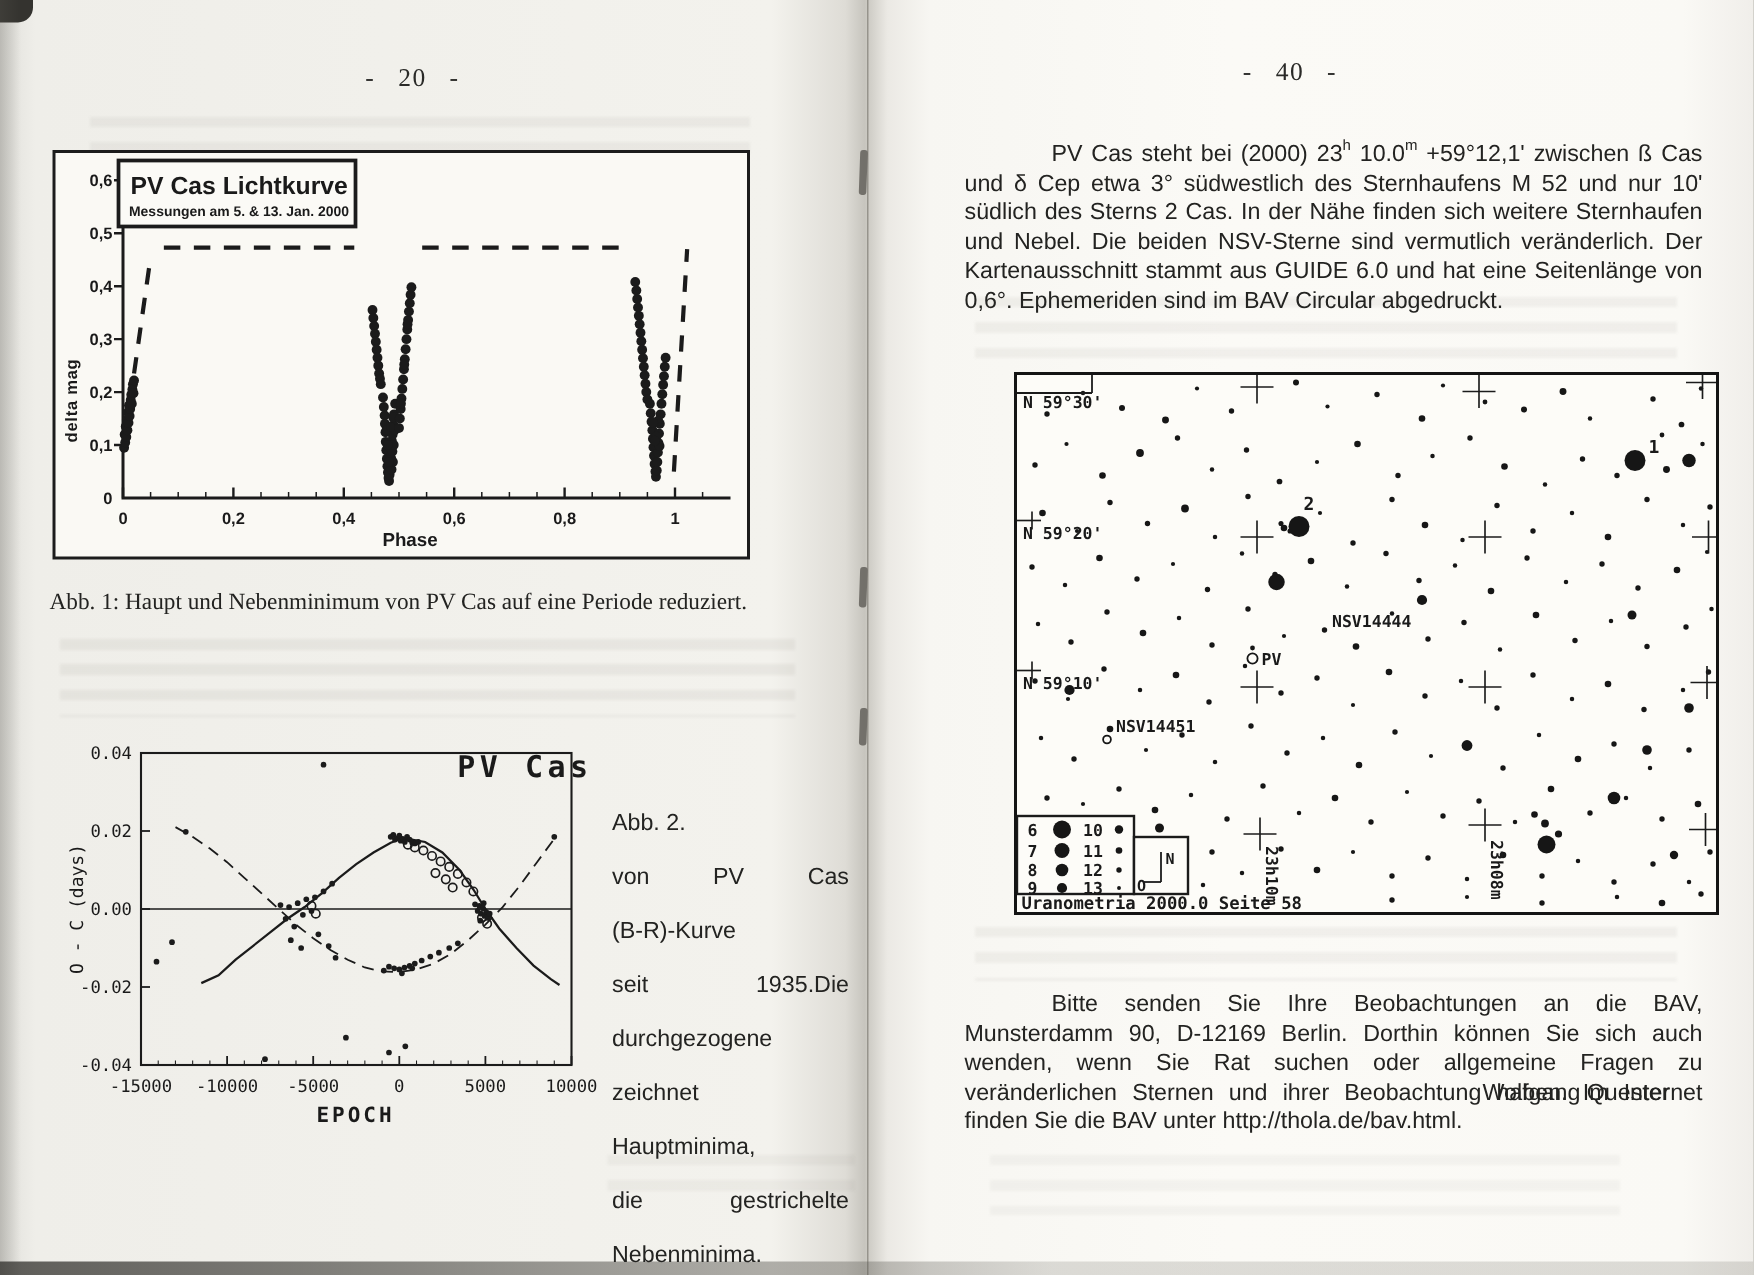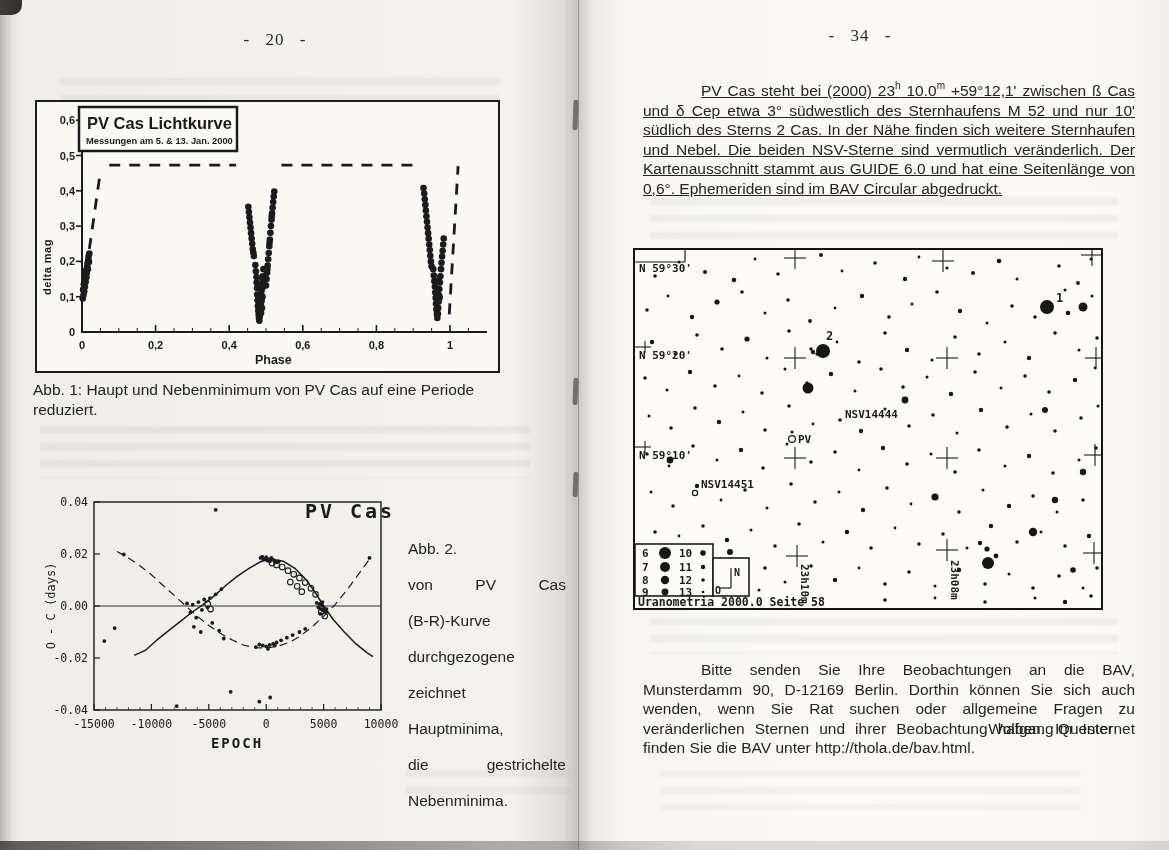--- a/index.html
+++ b/index.html
@@ -1,21 +1,21 @@
 <!DOCTYPE html>
 <html><head>
 <meta charset="utf-8">
 <style>
   html,body{margin:0;padding:0;background:#c9c8c2;}
   .scan{position:relative;width:1169px;height:850px;overflow:hidden;
     font-family:"Liberation Sans",sans-serif;color:#1f1f1f;
     background:linear-gradient(90deg,#e0dfda 0%,#efeee9 2%,#f1f0eb 22%,#f3f2ed 44%,
       #dedcd6 48.2%,#c7c5be 49.3%,#ebe9e4 50.6%,#f7f6f2 53%,#fbfaf6 70%,#faf9f5 96%,#f0eeea 100%);}
   .abs{position:absolute;}
-  .pageno{font-family:"Liberation Serif",serif;font-size:17px;letter-spacing:1px;word-spacing:10px;text-align:center;color:#2a2a28;}
+  .pageno{font-family:"Liberation Serif",serif;font-size:17px;letter-spacing:1px;word-spacing:10px;text-align:center;color:#2a2a28;margin-top:12px;}
   .body-text{font-size:15.5px;line-height:19.5px;text-align:justify;color:#232321;}
   .indent{text-indent:58px;}
   .sup{font-size:10px;vertical-align:7px;}
   .caption{font-size:15.5px;line-height:20px;color:#232321;white-space:normal;}
   .force-j .ln{text-align:justify;}
   .force-j .ln::after{content:"";display:inline-block;width:100%;height:0;}
   .force-j .ln:first-child{text-align:left;margin-top:48px;}
   .force-j{font-size:15.5px;line-height:18px;color:#232321;}
   .figframe{border:2px solid #1c1c1c;background:#faf9f4;}
   .mapframe{border:2px solid #141414;background:#fdfcf8;}
@@ -238,21 +238,21 @@
         <circle cx="405.088" cy="154.458" r="3.3" fill="#1b1b1b"></circle>
         <circle cx="405.64" cy="148.81" r="3.3" fill="#1b1b1b"></circle>
         <circle cx="406.192" cy="142.45600000000002" r="3.3" fill="#1b1b1b"></circle>
         <circle cx="406.74399999999997" cy="136.45499999999998" r="3.3" fill="#1b1b1b"></circle>
         <rect x="42" y="5" width="158" height="44" fill="#fbfaf6" stroke="#1b1b1b" stroke-width="2.5"></rect>
         <text x="50" y="27" class="c1title">PV Cas Lichtkurve</text>
         <text x="49" y="42" class="c1sub">Messungen am 5. &amp; 13. Jan. 2000</text>
       </svg>
   </div>
 
-  <div class="abs caption" style="left:33px;top:380px;width:505px;white-space:pre-line;"><div class="ln">Abb. 1: Haupt und Nebenminimum von PV Cas auf eine Periode reduziert.</div></div>
+  <div class="abs caption" style="left:33px;top:392px;width:505px;white-space:pre-line;font-family:Liberation Serif, serif;"><div class="ln">Abb. 1: Haupt und Nebenminimum von PV Cas auf eine Periode reduziert.</div></div>
 
   <svg id="svg-oc" class="abs" style="left:44px;top:482px;" width="356" height="278">
       <rect x="50" y="20" width="287" height="208" fill="none" stroke="#1b1b1b" stroke-width="1.4"></rect>
       <line x1="50" y1="124" x2="337" y2="124" stroke="#1b1b1b" stroke-width="0.9"></line>
       <line x1="50" y1="228" x2="50" y2="222" stroke="#1b1b1b" stroke-width="1.2"></line>
       <line x1="61.480000000000004" y1="228" x2="61.480000000000004" y2="225" stroke="#1b1b1b" stroke-width="0.7"></line>
       <line x1="72.96000000000001" y1="228" x2="72.96000000000001" y2="225" stroke="#1b1b1b" stroke-width="0.7"></line>
       <line x1="84.44" y1="228" x2="84.44" y2="225" stroke="#1b1b1b" stroke-width="0.7"></line>
       <line x1="95.92" y1="228" x2="95.92" y2="225" stroke="#1b1b1b" stroke-width="0.7"></line>
       <line x1="107.4" y1="228" x2="107.4" y2="222" stroke="#1b1b1b" stroke-width="1.2"></line>
@@ -375,34 +375,35 @@
       <circle cx="257.788" cy="109.7" r="2.8" fill="none" stroke="#1b1b1b" stroke-width="1.1"></circle>
       <text x="306" y="36" text-anchor="middle" class="c2title">PV Cas</text>
       <text x="193" y="266" text-anchor="middle" class="c2xlabel">EPOCH</text>
       <text x="11" y="124" text-anchor="middle" class="c2ylabel" transform="rotate(-90 11 124)">O - C (days)</text>
     </svg>
 
   <div class="abs force-j" style="left:408px;top:492px;width:158px;">
       <div class="ln">Abb. 2.</div>
       <div class="ln">von PV Cas</div>
       <div class="ln">(B-R)-Kurve</div>
+      <div class="ln">seit 1935.Die</div>
       <div class="ln">durchgezogene</div>
       <div class="ln">zeichnet</div>
       <div class="ln">Hauptminima,</div>
       <div class="ln">die gestrichelte</div>
       <div class="ln">Nebenminima.</div>
     </div>
 
-  <div class="abs pageno" style="left:790px;top:26px;width:140px;">- 34 -</div>
-
-  <div class="abs body-text indent" style="left:643px;top:76px;width:492px;text-decoration:underline;">
+  <div class="abs pageno" style="left:790px;top:26px;width:140px;">- 40 -</div>
+
+  <div class="abs body-text indent" style="left:643px;top:88px;width:492px;">
     <span>PV Cas steht bei (2000) 23</span><span class="sup">h</span><span> 10.0</span><span class="sup">m</span><span> +59°12,1' zwischen ß Cas und δ Cep etwa 3° südwestlich des Sternhaufens M 52 und nur 10' südlich des Sterns 2 Cas. In der Nähe finden sich weitere Sternhaufen und Nebel. Die beiden NSV-Sterne sind vermutlich veränderlich. Der Kartenausschnitt stammt aus GUIDE 6.0 und hat eine Seitenlänge von 0,6°. Ephemeriden sind im BAV Circular abgedruckt.</span>
   </div>
 
-  <div class="abs mapframe" style="left:633px;top:248px;width:466px;height:358px;">
+  <div class="abs mapframe" style="left:676px;top:248px;width:466px;height:358px;">
     <svg id="svg-starmap" width="466" height="358">
         <circle cx="20" cy="26" r="1.8" fill="#161616"></circle>
         <circle cx="44" cy="12" r="1.5" fill="#161616"></circle>
         <circle cx="70" cy="22" r="2" fill="#161616"></circle>
         <circle cx="99" cy="30" r="2.3" fill="#161616"></circle>
         <circle cx="120" cy="9" r="1.4" fill="#161616"></circle>
         <circle cx="143" cy="24" r="1.8" fill="#161616"></circle>
         <circle cx="186" cy="5" r="2" fill="#161616"></circle>
         <circle cx="207" cy="21" r="1.4" fill="#161616"></circle>
         <circle cx="240" cy="13" r="1.8" fill="#161616"></circle>

